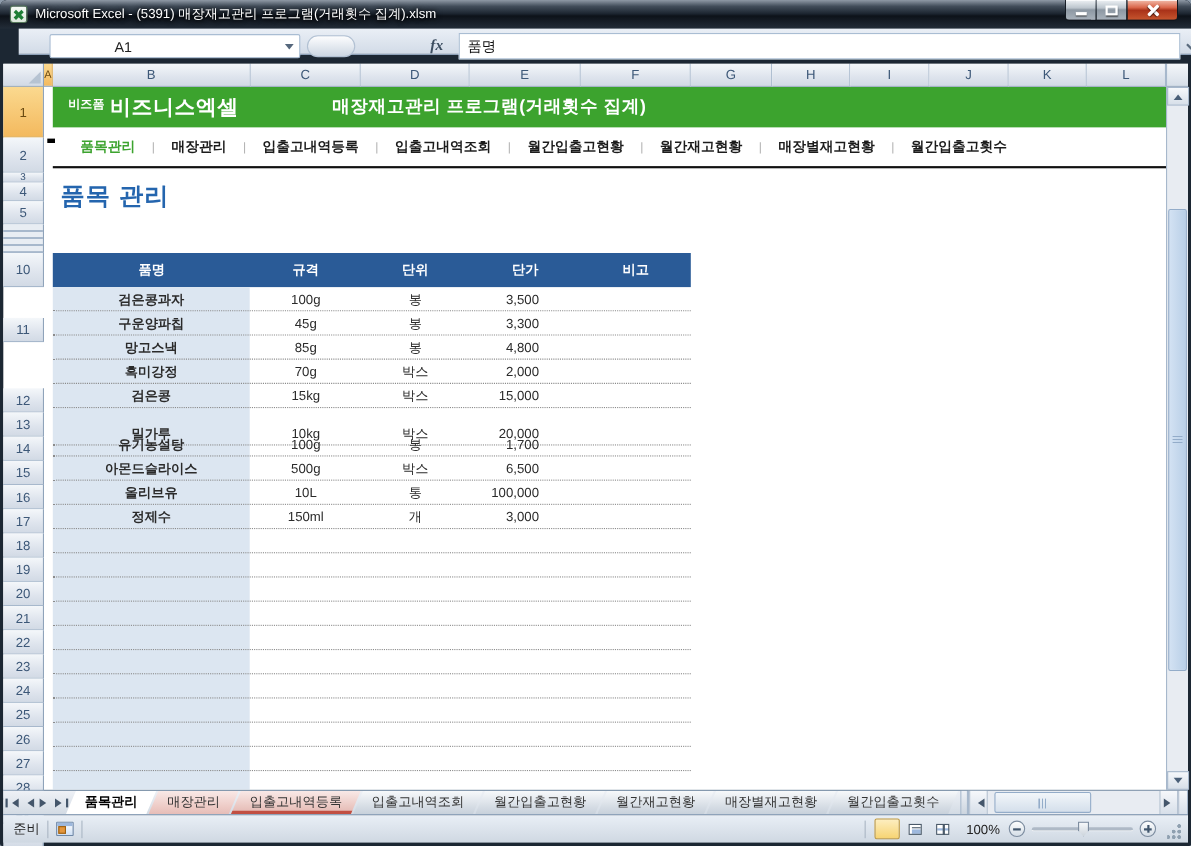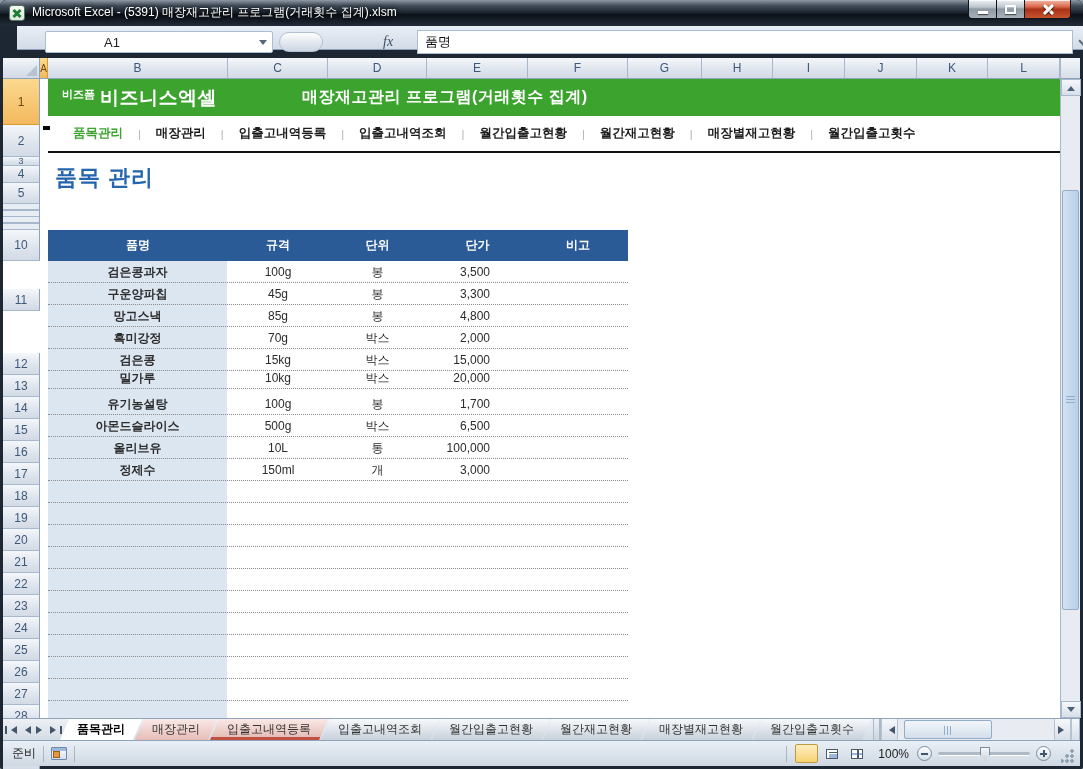--- a/index.html
+++ b/index.html
@@ -31,22 +31,22 @@
 
   
   .formula-strip{position:absolute;left:17px;top:26px;width:1077px;height:24px;
     background:linear-gradient(#eaeff6,#d2dbe7);border-bottom:1px solid #8ea1b8;}
   .name-box{position:absolute;left:28px;top:5px;width:228px;height:22px;background:#fff;
     border:1px solid #a9bdd3;border-radius:2px;display:flex;align-items:center;font-size:13px;color:#222;}
   .name-box .ref{padding-left:58px;}
   .nb-arrow{margin-left:auto;margin-right:5px;width:0;height:0;border:4px solid transparent;border-top:5px solid #55677c;margin-top:5px;}
   .fx-pill{position:absolute;left:262px;top:6px;width:44px;height:20px;border-radius:11px;
     background:linear-gradient(#fdfdfe,#ccd6e2);border:1px solid #b2c1d3;}
-  .fx-btn{position:absolute;left:366px;top:5px;width:28px;height:22px;line-height:22px;
-    font-size:14px;font-style:italic;font-weight:normal;color:#3c4d60;font-family:"Liberation Serif",serif;}
+  .fx-btn{position:absolute;left:366px;top:5px;width:28px;height:22px;text-align:center;line-height:22px;
+    font-size:14px;font-style:italic;font-weight:bold;color:#3c4d60;font-family:"Liberation Serif",serif;}
   .formula-input{position:absolute;left:400px;top:4px;width:656px;height:24px;background:#fff;
     border:1px solid #a9bdd3;display:flex;align-items:center;padding-left:7px;font-size:13px;color:#111;}
   .fb-expand{position:absolute;right:6px;top:11px;width:8px;height:8px;border-right:2px solid #5a6b7d;border-bottom:2px solid #5a6b7d;transform:rotate(45deg);}
 
   
   .app-body{position:absolute;left:3px;top:58px;width:1077px;height:660px;background:#fff;}
   .corner-cell{position:absolute;left:0;top:0;width:37px;height:21px;
     background:linear-gradient(#f4f7fa,#dee4ed 60%,#d2dae5);border-right:1px solid #8fa3ba;border-bottom:1px solid #8fa3ba;}
   .corner-tri{position:absolute;right:2px;bottom:2px;width:0;height:0;border-left:11px solid transparent;border-bottom:11px solid #b6c3d2;}
   .col-headers{position:absolute;left:37px;top:0;height:21px;display:flex;}
@@ -300,21 +300,21 @@
             <span class="c-spec">70g</span>
             <span class="c-unit">박스</span>
             <span class="c-price">2,000</span>
           </div>
           <div class="drow" style="top: 270px;">
             <span class="c-name">검은콩</span>
             <span class="c-spec">15kg</span>
             <span class="c-unit">박스</span>
             <span class="c-price">15,000</span>
           </div>
-          <div class="drow" style="top: 288px;">
+          <div class="drow" style="top: 304px;">
             <span class="c-name">밀가루</span>
             <span class="c-spec">10kg</span>
             <span class="c-unit">박스</span>
             <span class="c-price">20,000</span>
           </div>
           <div class="drow" style="top: 314px;">
             <span class="c-name">유기농설탕</span>
             <span class="c-spec">100g</span>
             <span class="c-unit">봉</span>
             <span class="c-price">1,700</span>

